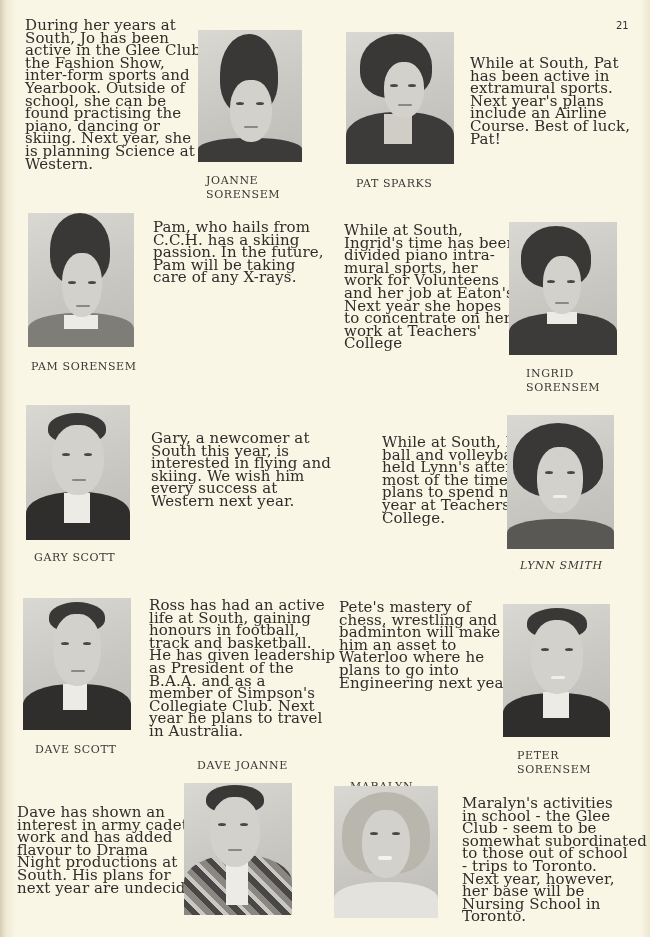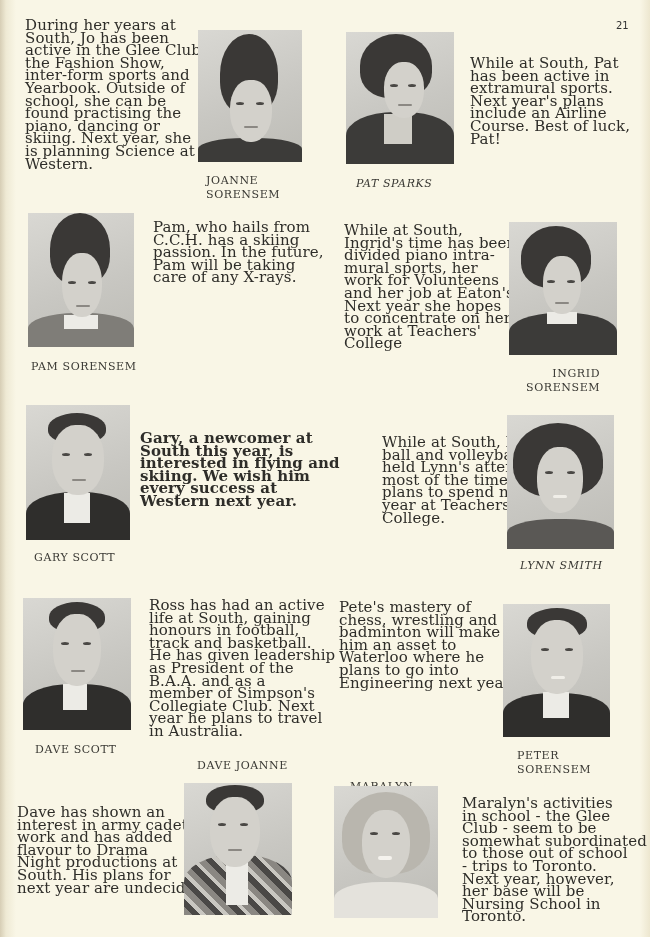--- a/index.html
+++ b/index.html
@@ -93,21 +93,21 @@
     <div class="eye" style="left:62px; top:52px;"></div>
   <div class="mouth" style="left:52px; top:72px;"></div>
 </div>
 <div class="blurb" style="left:470px; top:57px;">While at South, Pat
 has been active in
 extramural sports.
 Next year's plans
 include an Airline
 Course.  Best of luck,
 Pat!</div>
-<div class="name" style="left:356px; top:177px;font-style:italic;">PAT SPARKS</div>
+<div class="name" style="left:356px; top:177px;">PAT SPARKS</div>
 
 <div class="photo" style="left:28px; top:213px; width:106px; height:134px;" title="Portrait of Pam Schmuck">
   <div class="hair" style="left:22px; top:0px; width:60px; height:72px;"></div>
   <div class="body" style="height:34px; background:#7f7d78;"></div>
   <div class="collar" style="left:36px; top:102px; width:34px; height:14px;"></div>
   <div class="face" style="left:34px; top:40px; width:40px; height:64px;"></div>
   <div class="eye" style="left:40px; top:68px;"></div>
     <div class="eye" style="left:60px; top:68px;"></div>
   <div class="mouth" style="left:48px; top:92px;"></div>
 </div>
@@ -130,33 +130,33 @@
 College</div>
 <div class="photo" style="left:509px; top:222px; width:108px; height:133px;" title="Portrait of Ingrid Sorensem">
   <div class="hair" style="left:12px; top:4px; width:70px; height:62px;"></div>
   <div class="body" style="height:42px;"></div>
   <div class="collar" style="left:38px; top:90px; width:30px; height:12px;"></div>
   <div class="face" style="left:34px; top:34px; width:38px; height:58px;"></div>
   <div class="eye" style="left:38px; top:58px;"></div>
     <div class="eye" style="left:58px; top:58px;"></div>
   <div class="mouth" style="left:46px; top:80px;"></div>
 </div>
-<div class="name" style="left:526px; top:367px;text-align:right;">INGRID
+<div class="name" style="left:526px; top:367px;">INGRID
 SORENSEM</div>
 
 <div class="photo" style="left:26px; top:405px; width:104px; height:135px;" title="Portrait of Gary Scott">
   <div class="hair" style="left:22px; top:8px; width:58px; height:30px;"></div>
   <div class="body" style="height:48px; background:#2f2e2c;"></div>
   <div class="collar" style="left:38px; top:88px; width:26px; height:30px;"></div>
   <div class="face" style="left:26px; top:20px; width:52px; height:70px;"></div>
   <div class="eye" style="left:36px; top:48px;"></div>
     <div class="eye" style="left:58px; top:48px;"></div>
   <div class="mouth" style="left:46px; top:74px;"></div>
 </div>
-<div class="blurb" style="left:140px; top:432px;font-weight:bold;">Gary, a newcomer at
+<div class="blurb" style="left:151px; top:432px;">Gary, a newcomer at
 South this year, is
 interested in flying and
 skiing.  We wish him
 every success at
 Western next year.</div>
 <div class="name" style="left:34px; top:551px;">GARY SCOTT</div>
 
 <div class="blurb" style="left:334px; top:436px;margin-left:48px;">While at South, basket-
 ball and volleyball have
 held Lynn's attention

